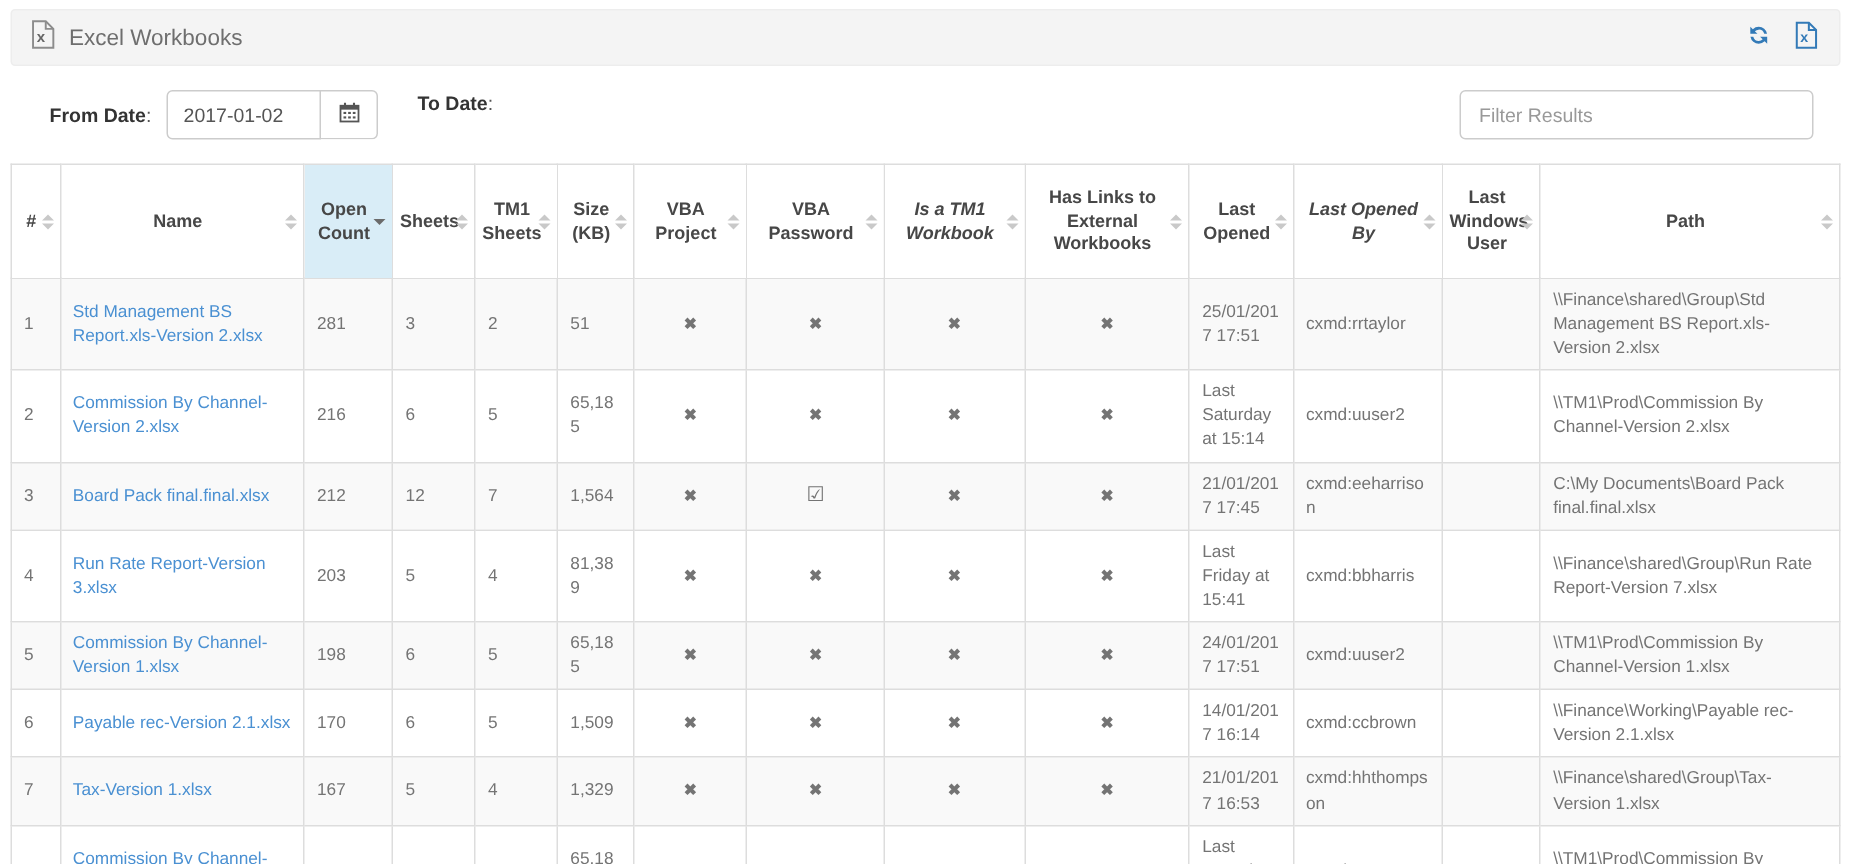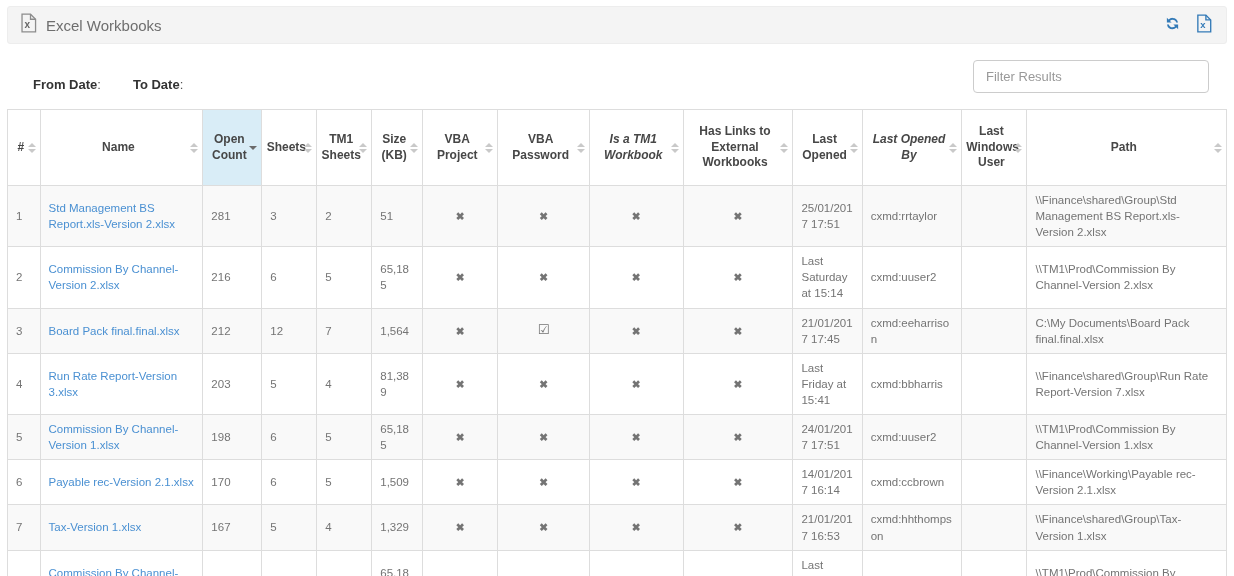--- a/index.html
+++ b/index.html
@@ -10,21 +10,21 @@
 
   
   .panel-heading { height:38px; background:#f4f4f4; border:1px solid #ededed;
                    border-radius:3px; display:flex; align-items:center; padding:0 12px; }
   .heading-title-group { display:flex; align-items:center; gap:9px; }
   .heading-title { font-size:15px; color:#6e6e6e; }
   .heading-actions { margin-left:auto; display:flex; align-items:center; gap:12px; }
   .icon-btn { background:none; border:none; cursor:pointer; padding:2px; display:flex; align-items:center; }
 
   
-  .filter-bar { display:flex; align-items:flex-end; margin:16px 10px 0 26px; }
+  .filter-bar { display:flex; align-items:flex-start; margin:16px 10px 0 26px; }
   .date-label { font-size:13px; font-weight:bold; color:#333; margin-right:6px; }
   .date-label .colon { font-weight:normal; color:#555; }
   .input-group { display:inline-flex; }
   .date-input { width:103px; height:33px; border:1px solid #ccc; border-radius:4px 0 0 4px;
                 padding:6px 10px; font-size:13px; color:#555; font-family:inherit; }
   .cal-btn { width:38px; height:33px; border:1px solid #ccc; border-left:none;
              border-radius:0 4px 4px 0; background:#fff; cursor:pointer;
              display:flex; align-items:center; justify-content:center; }
   .date-group + .date-group { margin-left:26px; }
   .filter-input { margin-left:auto; width:236px; height:33px; border:1px solid #ccc;
@@ -89,20 +89,41 @@
             <text x="6" y="12.5" font-size="8.5" font-weight="bold" fill="#337ab7" text-anchor="middle">x</text>
           </svg>
         </span>
       </button>
     </div>
   </div>
 
   <div class="filter-bar">
     <div class="date-group">
       <span class="date-label"><b>From Date</b><span class="colon">:</span></span>
+      <span class="input-group">
+        <input class="date-input" value="2017-01-02" style="">
+        <button class="cal-btn">
+          <span>
+            <svg width="14" height="14" viewBox="0 0 14 14">
+              <rect x="1" y="2.5" width="12" height="10.5" fill="none" stroke="#555" stroke-width="1.2"></rect>
+              <rect x="1" y="2.5" width="12" height="2.6" fill="#555"></rect>
+              <line x1="4" y1="0.5" x2="4" y2="3" stroke="#555" stroke-width="1.4"></line>
+              <line x1="10" y1="0.5" x2="10" y2="3" stroke="#555" stroke-width="1.4"></line>
+              <g fill="#555">
+                <rect x="3" y="6.6" width="1.8" height="1.4"></rect>
+                  <rect x="6.1" y="6.6" width="1.8" height="1.4"></rect>
+                  <rect x="9.2" y="6.6" width="1.8" height="1.4"></rect>
+                <rect x="3" y="9.6" width="1.8" height="1.4"></rect>
+                  <rect x="6.1" y="9.6" width="1.8" height="1.4"></rect>
+                  <rect x="9.2" y="9.6" width="1.8" height="1.4"></rect>
+              </g>
+            </svg>
+          </span>
+        </button>
+      </span>
     </div>
     <div class="date-group">
       <span class="date-label"><b>To Date</b><span class="colon">:</span></span>
     </div>
     <input class="filter-input" placeholder="Filter Results" style="">
   </div>
 
   <div class="grid-wrap">
     <table class="grid">
       <thead>

